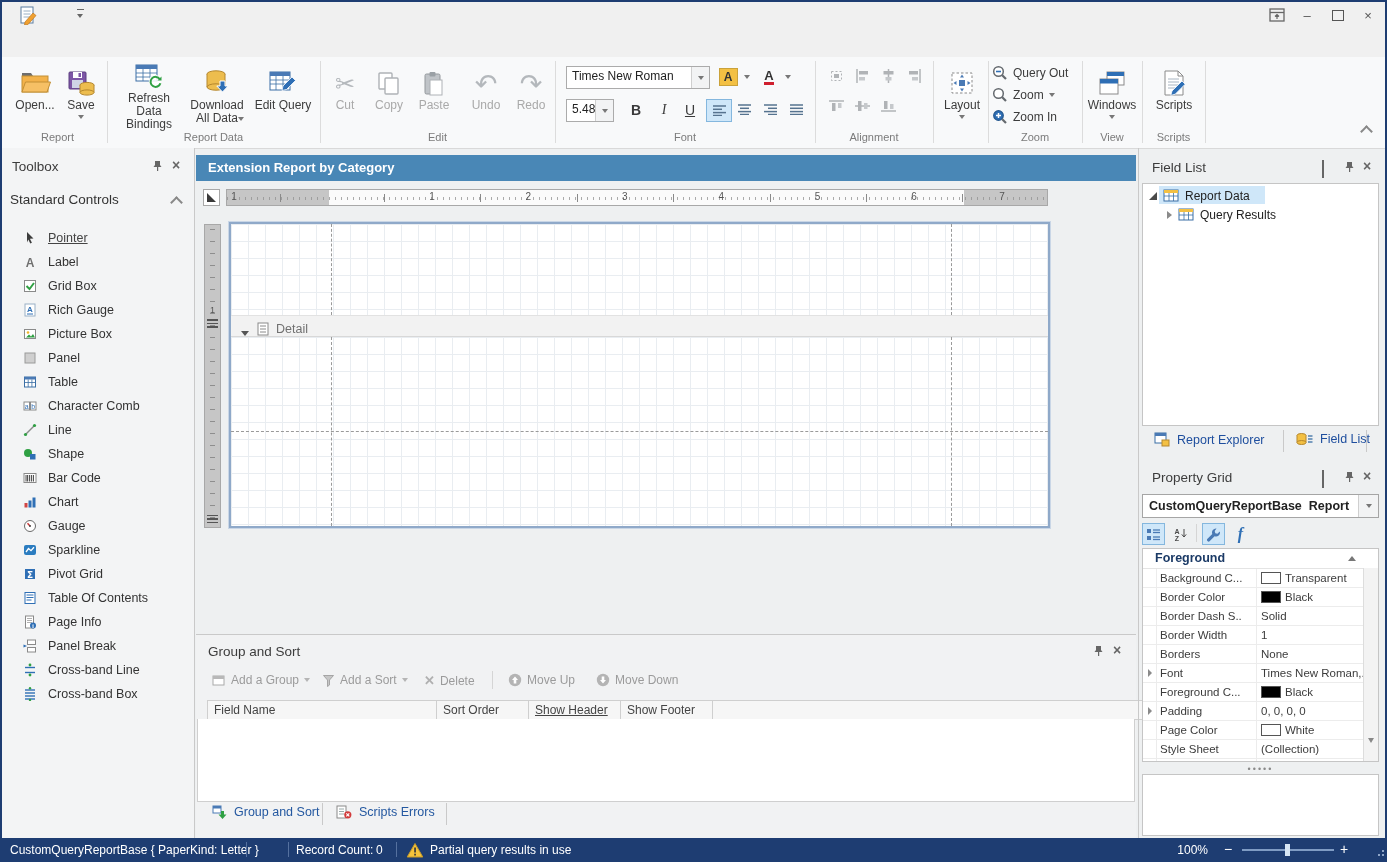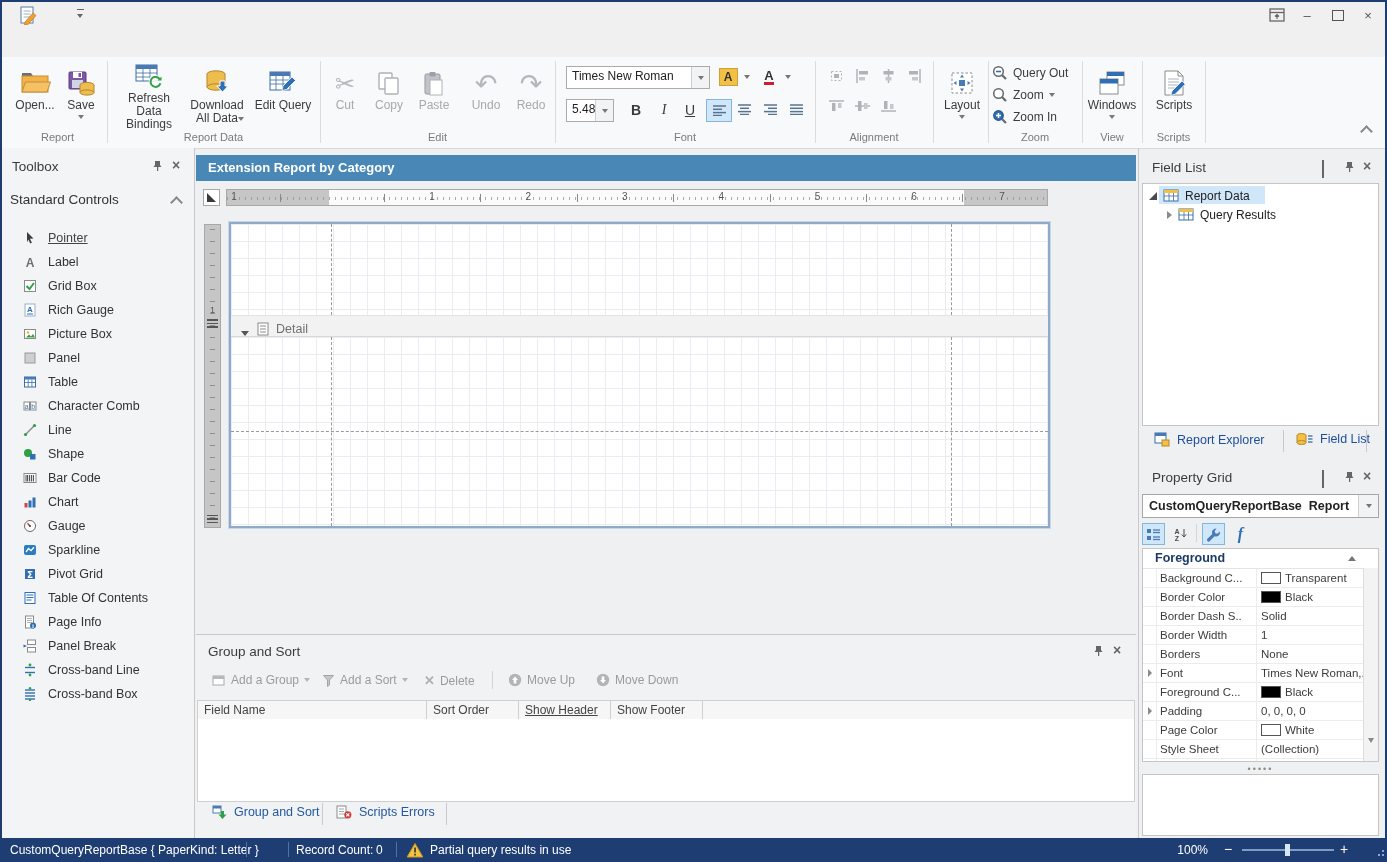--- a/index.html
+++ b/index.html
@@ -74,21 +74,21 @@
   .garea{position:absolute;left:0;width:817px;background-image:linear-gradient(to right,#e9edf1 1px,transparent 1px),linear-gradient(to bottom,#e9edf1 1px,transparent 1px);background-size:17px 17px}
   .dashv{position:absolute;width:0;border-left:1px dashed #9a9a9a}
   .dashh{position:absolute;left:0;width:817px;height:0;border-top:1px dashed #9a9a9a}
   .bandstrip{position:absolute;left:0;top:91px;width:817px;height:22px;background:#f2f2f2;border-top:1px solid #e2e2e2;border-bottom:1px solid #d8d8d8;box-sizing:border-box;display:flex;align-items:flex-end}
   .td{width:0;height:0;border-left:4px solid transparent;border-right:4px solid transparent;border-top:5px solid #555}
   .bandlabel{font-size:12.5px;color:#707070}
 
   
   .gspanel{position:absolute;left:196px;top:634px;width:940px;height:204px;border-top:1px solid #c9c9c9;background:#f1f2f3;box-sizing:border-box}
   .gsbtn{position:absolute;display:flex;align-items:center;gap:5px;font-size:12px;color:#9b9b9b}
-  .gshead{position:absolute;left:1px;top:65px;width:938px;height:20px;display:flex}
+  .gshead{position:absolute;left:11px;top:65px;width:938px;height:20px;display:flex}
   .gshead .cell{box-sizing:border-box;border:1px solid #cfcfcf;border-left:none;background:#f6f6f6;font-size:12px;color:#444;padding:2px 0 0 6px;overflow:hidden}
   .gshead .cell:first-child{border-left:1px solid #cfcfcf}
   .gslist{position:absolute;left:1px;top:84px;width:938px;height:83px;background:#fff;border:1px solid #cfcfcf;border-top:none;box-sizing:border-box}
   .gstab{position:absolute;top:170px;display:flex;align-items:center;gap:7px;font-size:12.5px;color:#2458a0}
   .gstabdiv{position:absolute;top:168px;width:1px;height:22px;background:#c9c9c9}
 
   
   .statusbar{position:absolute;left:0;top:838px;width:1387px;height:24px;background:#1e3d72;color:#fff}
   .sbtext{position:absolute;top:5px;font-size:12px;color:#fff;white-space:nowrap}
   .sbsep{position:absolute;top:4px;width:1px;height:15px;background:#55719f}

